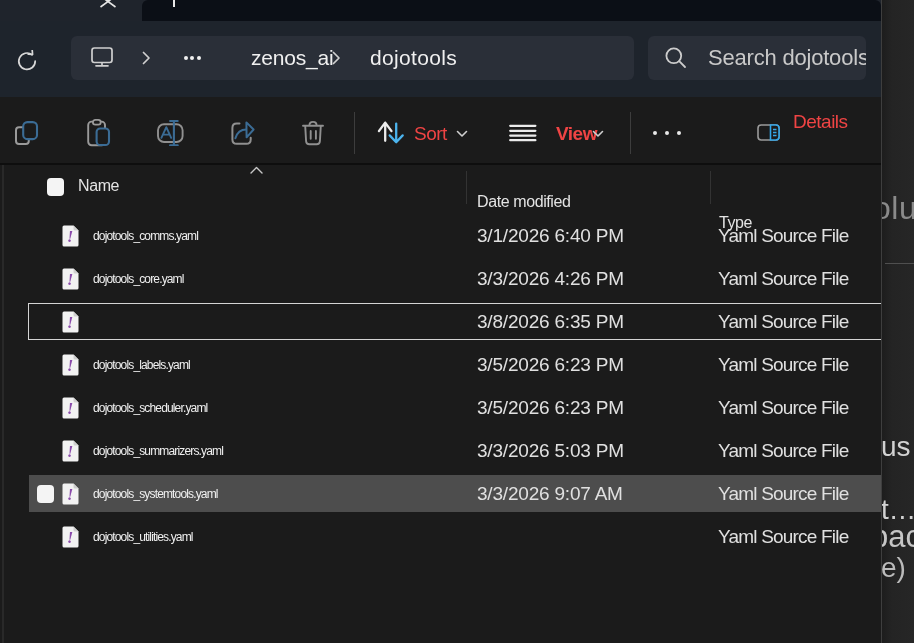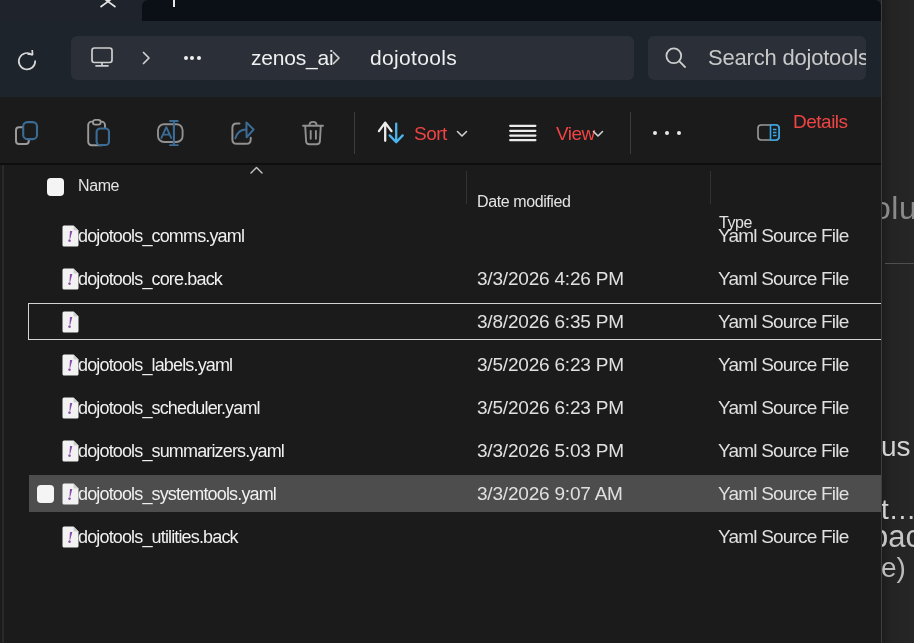--- a/index.html
+++ b/index.html
@@ -32,21 +32,21 @@
   #toolbar { left:0; top:93px; width:881px; height:70px; }
   #toolbar .lbl { position:absolute; color:#ef4444; font-size:19px; letter-spacing:-0.5px; }
   .vsep { position:absolute; width:1px; background:#3d3d3d; }
 
   
   .hdrtxt { position:absolute; color:#e4e4e4; font-size:16px; letter-spacing:-0.4px; }
   .colsep { position:absolute; width:1px; background:#333333; top:171px; height:33px; }
 
   
   .row { position:absolute; left:29px; width:852px; height:37px; }
-  .rowname { position:absolute; left:49px; top:50%; transform:translateY(-50%); color:#f0f0f0; font-size:18px; letter-spacing:-0.85px; white-space:nowrap; }
+  .rowname { position:absolute; left:64px; top:50%; transform:translateY(-50%); color:#f0f0f0; font-size:12px; letter-spacing:-0.85px; white-space:nowrap; }
   .rowdate { position:absolute; left:448px; top:50%; transform:translateY(-50%); color:#e0e0e0; font-size:19px; letter-spacing:-0.2px; white-space:nowrap; }
   .rowtype { position:absolute; left:689px; top:50%; transform:translateY(-50%); color:#e0e0e0; font-size:19px; letter-spacing:-0.8px; white-space:nowrap; }
   .ficon { position:absolute; left:33px; top:50%; transform:translateY(-50%); }
   .chk { position:absolute; width:17px; height:18px; background:#f4f4f4; border-radius:4px; }
 </style>
 </head>
 <body>
 <div id="stage">
   <div id="bgapp" class="abs">
     <span class="frag" style="left:-9px; top:192px; color:#8a8a8a; font-size:32px; letter-spacing:0.5px;">olu</span>
@@ -144,21 +144,21 @@
         <path d="M21.2 4.6 L21.2 22.6 M21.2 23.2 L14.7 16.4 M21.2 23.2 L27.7 16.4" stroke="#4cb4ee" stroke-width="2.3" fill="none" stroke-linecap="round"></path>
       </svg>
       <span class="lbl" style="left:414px; top:30px;">Sort</span>
       <svg class="abs" style="left:455px; top:36px;" width="14" height="10" viewBox="0 0 14 10">
         <path d="M2.5 2.5 L7 7 L11.5 2.5" stroke="#cfcfcf" stroke-width="1.6" fill="none" stroke-linecap="round" stroke-linejoin="round"></path>
       </svg>
 
       <svg class="abs" style="left:509px; top:31px;" width="28" height="20" viewBox="0 0 28 20">
         <path d="M1.2 1.8 L26.4 1.8 M1.2 6.8 L26.4 6.8 M1.2 11.6 L26.4 11.6 M1.2 16.2 L26.4 16.2" stroke="#ececec" stroke-width="2.2" stroke-linecap="round"></path>
       </svg>
-      <span class="lbl" style="left:556px; top:30px;">View</span>
+      <span class="lbl" style="left:556px; top:30px;font-weight:bold;">View</span>
       <svg class="abs" style="left:591px; top:36px;" width="14" height="10" viewBox="0 0 14 10">
         <path d="M2.5 2.5 L7 7 L11.5 2.5" stroke="#cfcfcf" stroke-width="1.6" fill="none" stroke-linecap="round" stroke-linejoin="round"></path>
       </svg>
       <div class="vsep" style="left:630px; top:19px; height:42px;"></div>
 
       <div class="abs" style="left:653px; top:38px;">
         <div style="position:absolute; left:0; width:4px; height:4px; border-radius:50%; background:#e8e8e8;"></div>
         <div style="position:absolute; left:12px; width:4px; height:4px; border-radius:50%; background:#e8e8e8;"></div>
         <div style="position:absolute; left:24px; width:4px; height:4px; border-radius:50%; background:#e8e8e8;"></div>
       </div>
@@ -186,29 +186,30 @@
     <div class="colsep" style="left:710px;"></div>
 
     <div id="rows" class="abs" style="left:0; top:214px; width:881px; height:350px;">
       <div class="row" style="top:3px;">
           <svg class="ficon" width="17" height="22" viewBox="0 0 17 22">
             <path d="M0.5 2 Q0.5 0.5 2 0.5 L11.5 0.5 L16.5 5.5 L16.5 20 Q16.5 21.5 15 21.5 L2 21.5 Q0.5 21.5 0.5 20 Z" fill="#f2f2f2"></path>
             <path d="M11.5 0.5 L11.5 4 Q11.5 5.5 13 5.5 L16.5 5.5 Z" fill="#cfcfcf"></path>
             <text x="8.2" y="17" font-size="16" font-style="italic" font-weight="bold" fill="#8b4bab" text-anchor="middle" font-family="Liberation Serif">!</text>
           </svg>
           <span class="rowname">dojotools_comms.yaml</span>
+          <span class="rowdate">3/1/2026 6:40 PM</span>
           <span class="rowtype">Yaml Source File</span>
         </div>
       <div class="row" style="top:46px;">
           <svg class="ficon" width="17" height="22" viewBox="0 0 17 22">
             <path d="M0.5 2 Q0.5 0.5 2 0.5 L11.5 0.5 L16.5 5.5 L16.5 20 Q16.5 21.5 15 21.5 L2 21.5 Q0.5 21.5 0.5 20 Z" fill="#f2f2f2"></path>
             <path d="M11.5 0.5 L11.5 4 Q11.5 5.5 13 5.5 L16.5 5.5 Z" fill="#cfcfcf"></path>
             <text x="8.2" y="17" font-size="16" font-style="italic" font-weight="bold" fill="#8b4bab" text-anchor="middle" font-family="Liberation Serif">!</text>
           </svg>
-          <span class="rowname">dojotools_core.back</span>
+          <span class="rowname">dojotools_core.yaml</span>
           <span class="rowdate">3/3/2026 4:26 PM</span>
           <span class="rowtype">Yaml Source File</span>
         </div>
       <div class="row" style="top:89px;border:1px solid #d4d4d4; border-right:none; height:37px; top:89px; left:28px; width:853px;">
           <svg class="ficon" width="17" height="22" viewBox="0 0 17 22">
             <path d="M0.5 2 Q0.5 0.5 2 0.5 L11.5 0.5 L16.5 5.5 L16.5 20 Q16.5 21.5 15 21.5 L2 21.5 Q0.5 21.5 0.5 20 Z" fill="#f2f2f2"></path>
             <path d="M11.5 0.5 L11.5 4 Q11.5 5.5 13 5.5 L16.5 5.5 Z" fill="#cfcfcf"></path>
             <text x="8.2" y="17" font-size="16" font-style="italic" font-weight="bold" fill="#8b4bab" text-anchor="middle" font-family="Liberation Serif">!</text>
           </svg>
           <span class="rowdate">3/8/2026 6:35 PM</span>
@@ -254,18 +255,18 @@
           <span class="rowname">dojotools_systemtools.yaml</span>
           <span class="rowdate">3/3/2026 9:07 AM</span>
           <span class="rowtype">Yaml Source File</span>
         </div>
       <div class="row" style="top:304px;">
           <svg class="ficon" width="17" height="22" viewBox="0 0 17 22">
             <path d="M0.5 2 Q0.5 0.5 2 0.5 L11.5 0.5 L16.5 5.5 L16.5 20 Q16.5 21.5 15 21.5 L2 21.5 Q0.5 21.5 0.5 20 Z" fill="#f2f2f2"></path>
             <path d="M11.5 0.5 L11.5 4 Q11.5 5.5 13 5.5 L16.5 5.5 Z" fill="#cfcfcf"></path>
             <text x="8.2" y="17" font-size="16" font-style="italic" font-weight="bold" fill="#8b4bab" text-anchor="middle" font-family="Liberation Serif">!</text>
           </svg>
-          <span class="rowname">dojotools_utilities.back</span>
+          <span class="rowname">dojotools_utilities.yaml</span>
           <span class="rowtype">Yaml Source File</span>
         </div>
     </div>
   </div>
 </div>
 
 </body></html>

